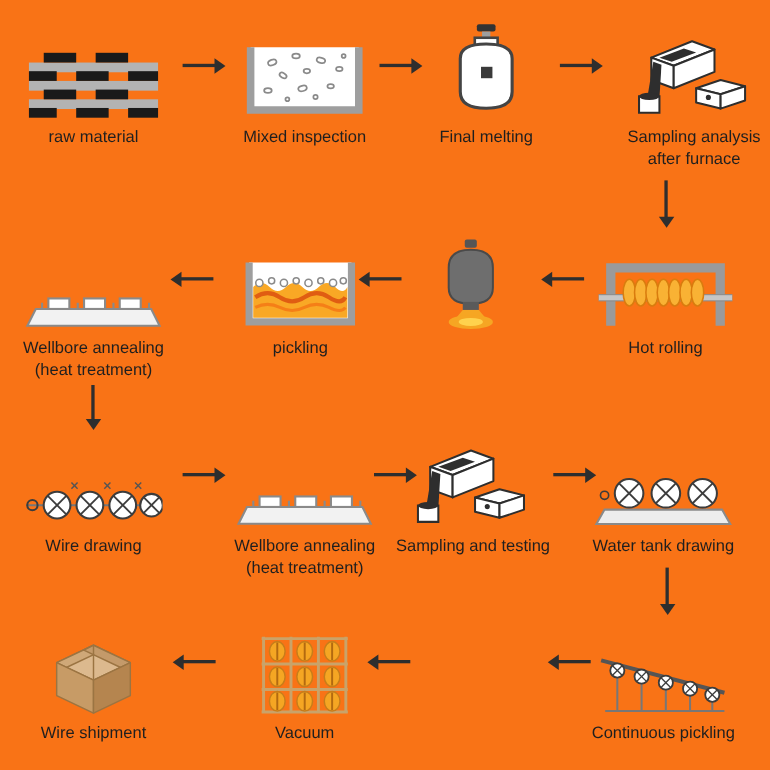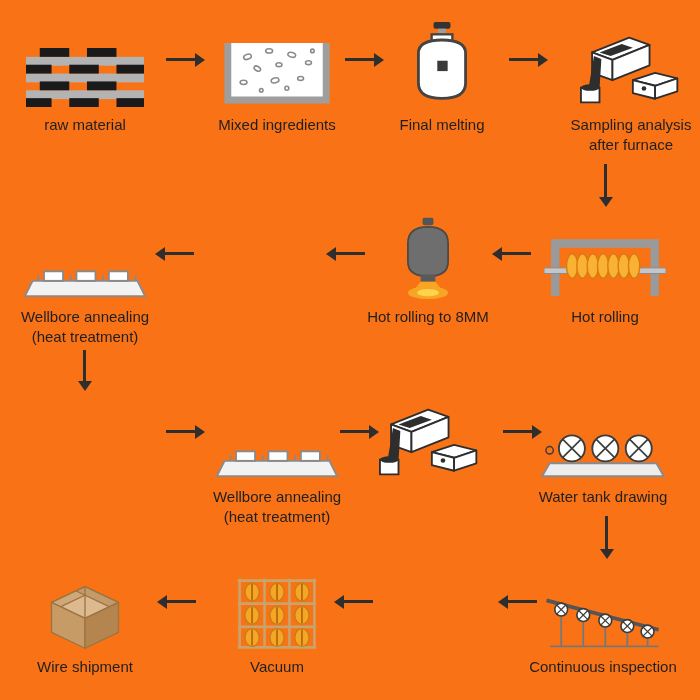--- a/index.html
+++ b/index.html
@@ -277,21 +277,21 @@
     <div class="label">raw material</div>
   </div>
   <div class="arr arr-r" style="left:166px;top:58px"></div>
 
   <div class="node" style="left:202px;top:16px">
     <span class="icon">
         <svg width="118" height="69" viewBox="0 0 120 70">
           <use href="#ic-mixed"></use>
         </svg>
       </span>
-    <div class="label">Mixed ingredients</div>
+    <div class="label">Mixed inspection</div>
   </div>
   <div class="arr arr-r" style="left:345px;top:58px"></div>
 
   <div class="node" style="left:367px;top:16px">
     <span class="icon">
         <svg width="66" height="87" viewBox="0 0 70 92">
           <use href="#ic-vacuum"></use>
         </svg>
       </span>
     <div class="label">Final melting</div>
@@ -318,76 +318,92 @@
     <div class="label">Hot rolling</div>
   </div>
   <div class="arr arr-l" style="left:501px;top:252px"></div>
 
   <div class="node" style="left:353px;top:208px">
     <span class="icon">
         <svg width="66" height="84" viewBox="0 0 72 92">
           <use href="#ic-hotroll"></use>
         </svg>
       </span>
-    <div class="label">Hot rolling to 8MM</div>
   </div>
   <div class="arr arr-l" style="left:335px;top:252px"></div>
 
+  <div class="node" style="left:198px;top:208px">
+    <span class="icon">
+        <svg width="112" height="67" viewBox="0 0 120 72">
+          <use href="#ic-pickling"></use>
+        </svg>
+      </span>
+    <div class="label">pickling</div>
+  </div>
   <div class="arr arr-l" style="left:164px;top:252px"></div>
 
   <div class="node" style="left:10px;top:208px">
     <span class="icon">
         <svg width="124" height="44" viewBox="0 0 130 46">
           <use href="#ic-tray"></use>
         </svg>
       </span>
     <div class="label">Wellbore annealing (heat treatment)</div>
   </div>
 
   <div class="arr arr-d" style="left:83px;top:350px;height:32px"></div>
 
+  <div class="node" style="left:10px;top:388px">
+    <span class="icon">
+        <svg width="126" height="49" viewBox="0 0 135 52">
+          <use href="#ic-wiredraw"></use>
+        </svg>
+      </span>
+    <div class="label">Wire drawing</div>
+  </div>
   <div class="arr arr-r" style="left:166px;top:430px"></div>
 
   <div class="node" style="left:202px;top:388px">
     <span class="icon">
         <svg width="124" height="44" viewBox="0 0 130 46">
           <use href="#ic-tray"></use>
         </svg>
       </span>
     <div class="label">Wellbore annealing (heat treatment)</div>
   </div>
   <div class="arr arr-r" style="left:340px;top:430px"></div>
 
   <div class="node" style="left:355px;top:388px">
     <span class="icon">
         <svg width="112" height="76" viewBox="0 0 120 82">
           <use href="#ic-pour"></use>
         </svg>
       </span>
+    <div class="label">Sampling and testing</div>
   </div>
   <div class="arr arr-r" style="left:503px;top:430px"></div>
 
   <div class="node" style="left:528px;top:388px">
     <span class="icon">
         <svg width="126" height="52" viewBox="0 0 135 56">
           <use href="#ic-watertank"></use>
         </svg>
       </span>
     <div class="label">Water tank drawing</div>
   </div>
 
   <div class="arr arr-d" style="left:605px;top:516px;height:34px"></div>
 
   <div class="node" style="left:528px;top:558px">
     <span class="icon">
         <svg width="124" height="57" viewBox="0 0 135 62">
           <use href="#ic-contanneal"></use>
         </svg>
       </span>
-    <div class="label">Continuous inspection</div>
+    <div class="label">Continuous pickling</div>
   </div>
   <div class="arr arr-l" style="left:507px;top:600px"></div>
 
   <div class="arr arr-l" style="left:343px;top:600px"></div>
 
   <div class="node" style="left:202px;top:558px">
     <span class="icon">
         <svg width="82" height="73" viewBox="0 0 92 82">
           <use href="#ic-packing"></use>
         </svg>

